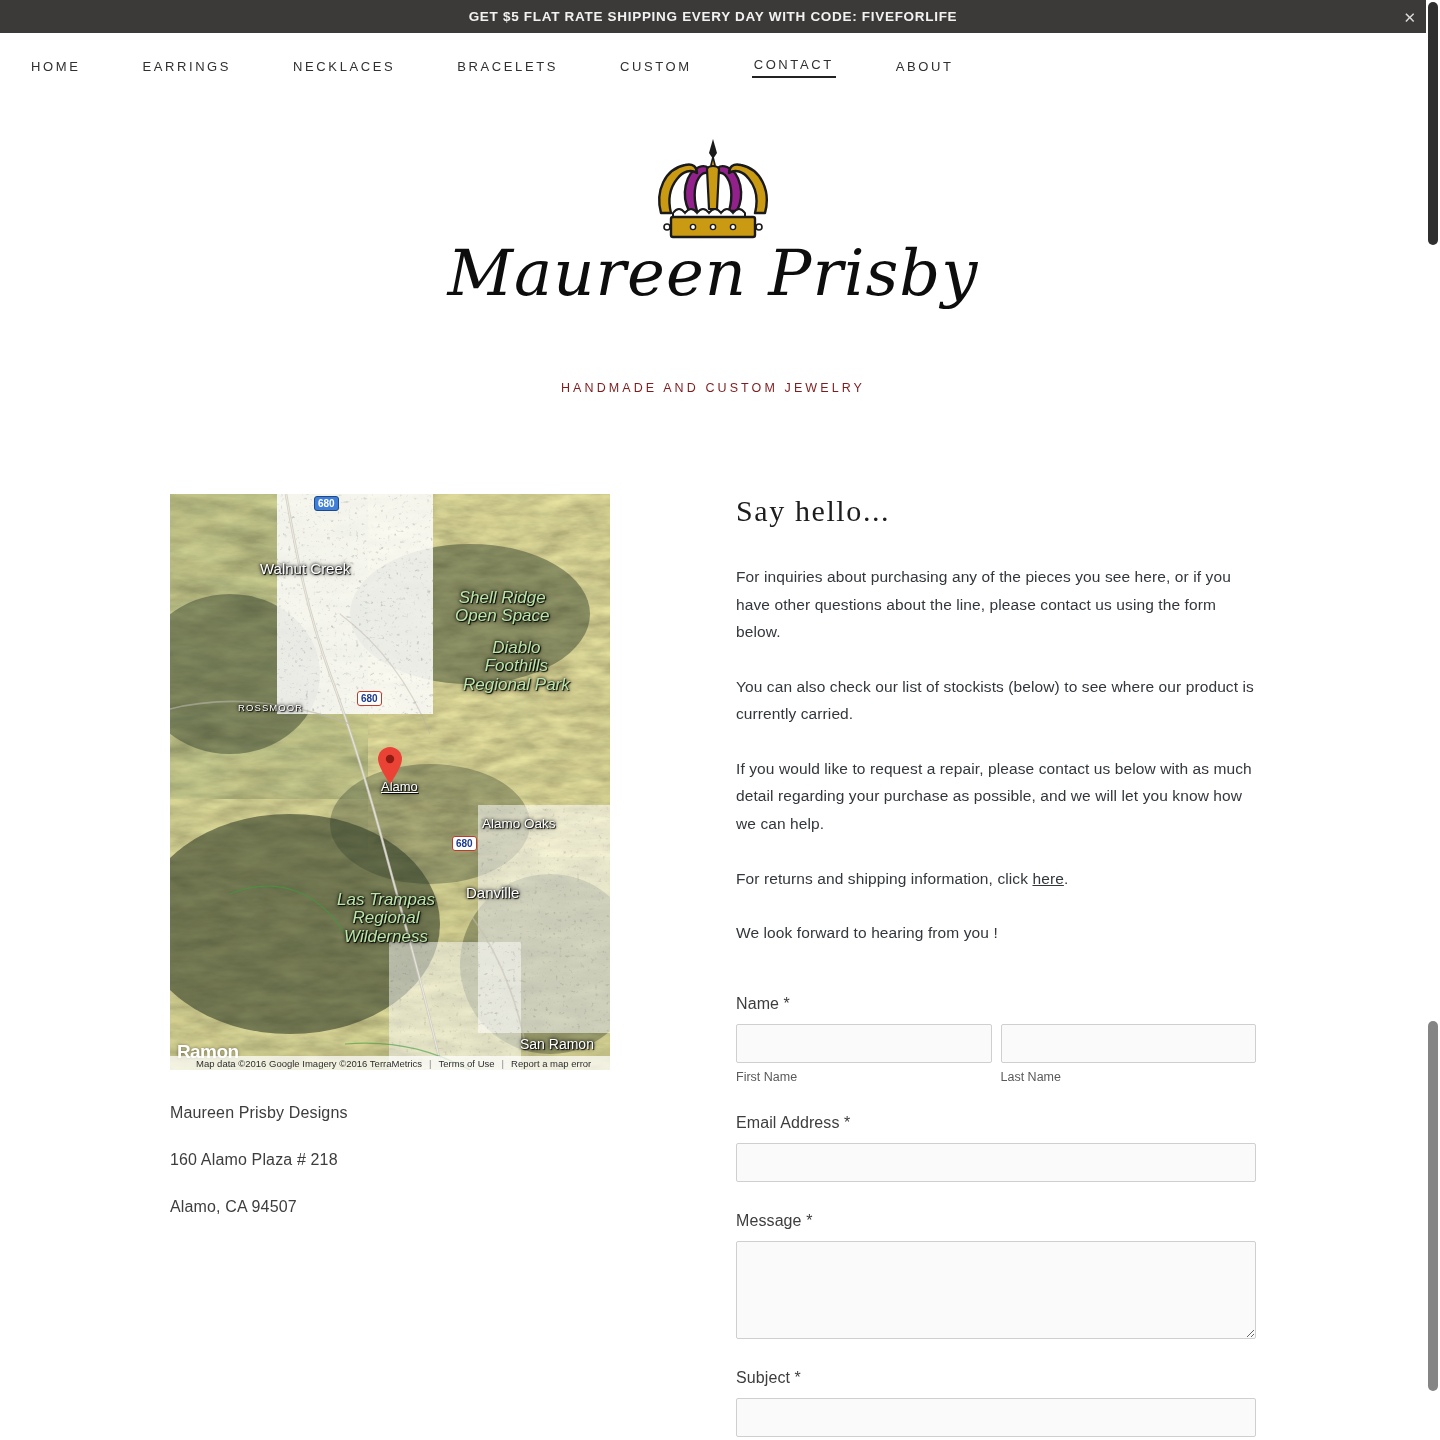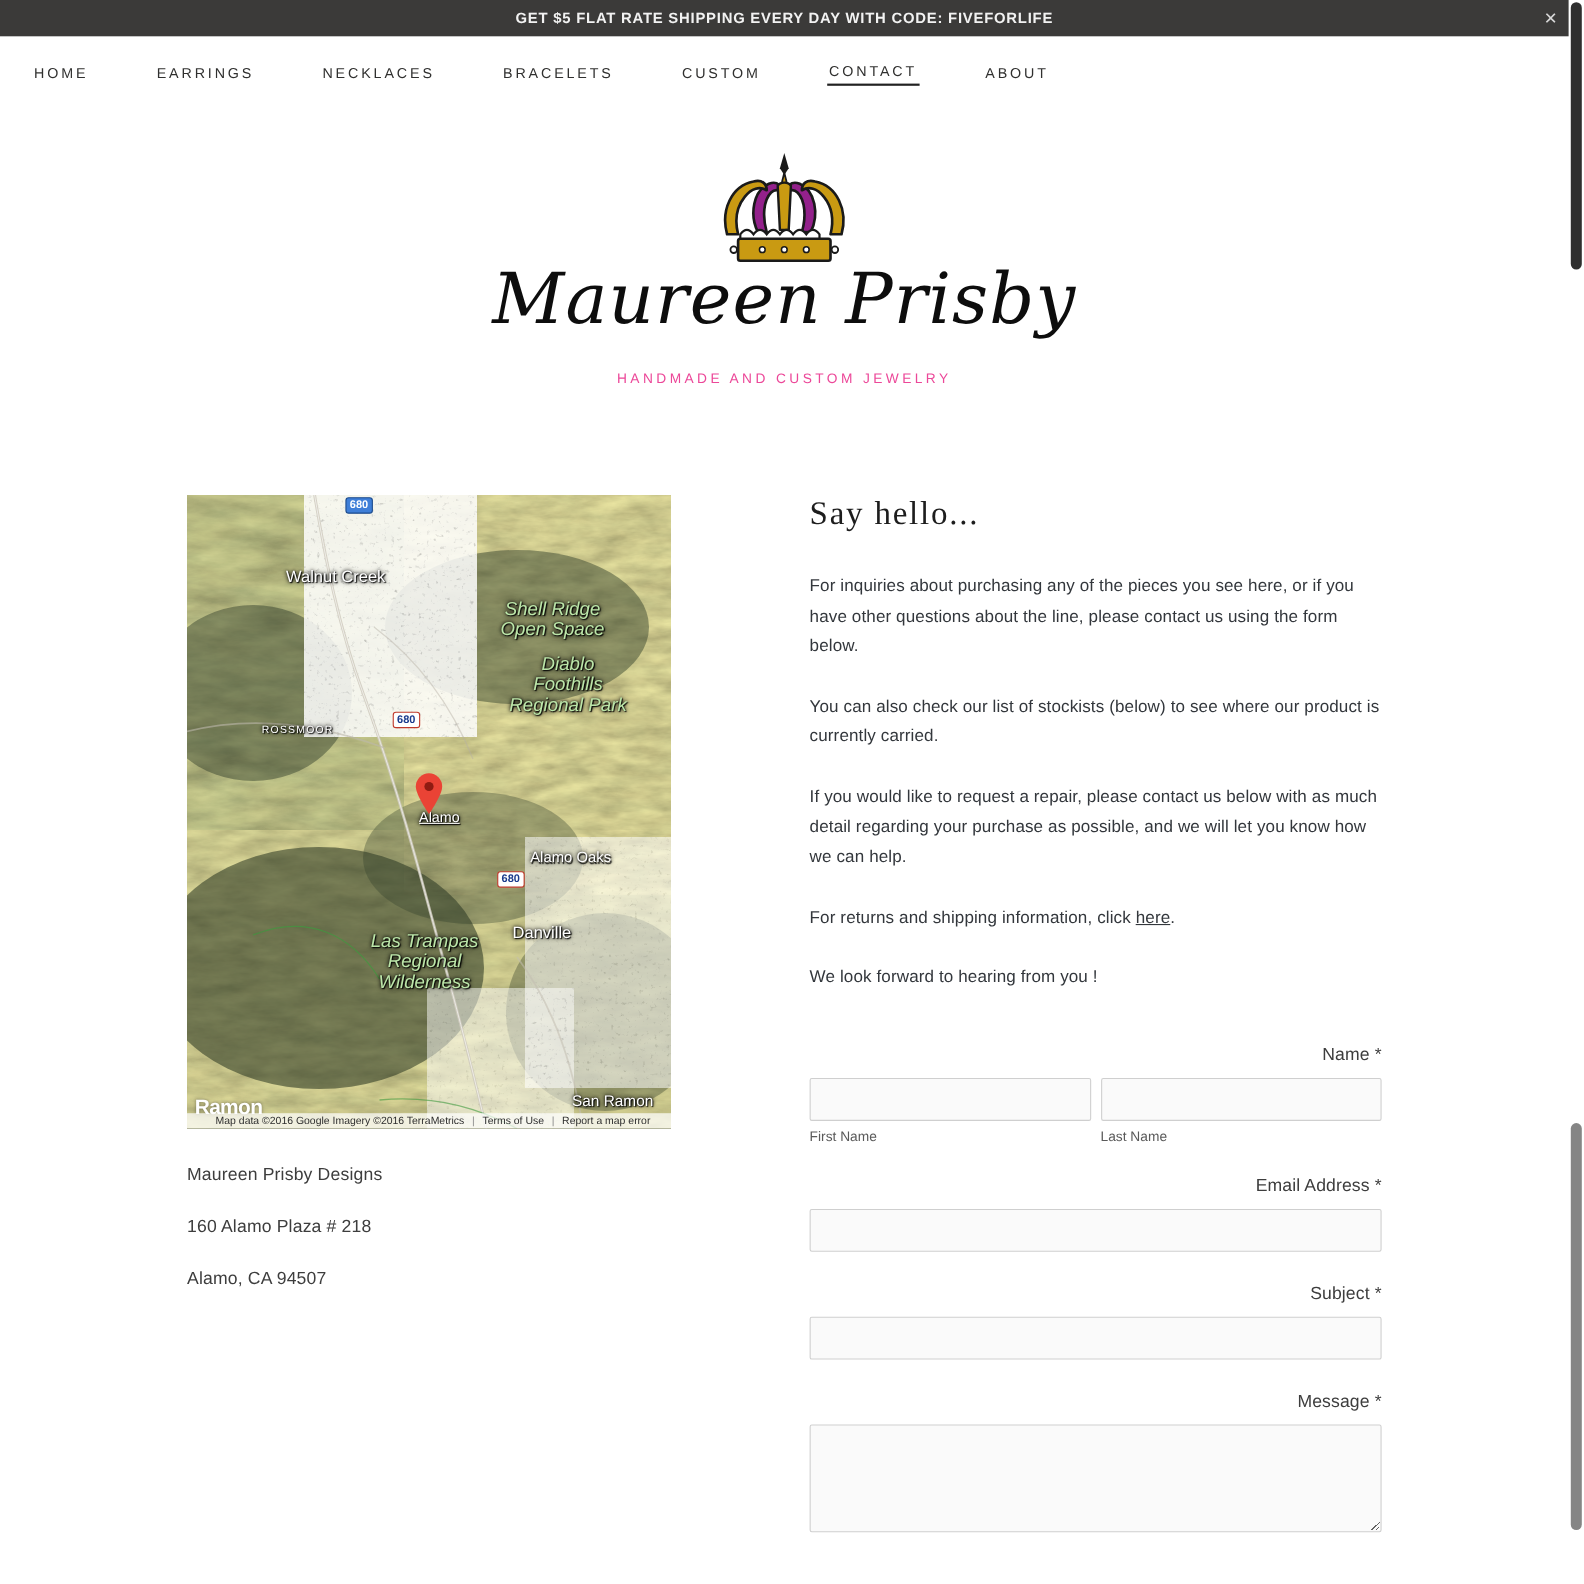--- a/index.html
+++ b/index.html
@@ -83,25 +83,25 @@
     margin-top: -2px;
     font-family: "DejaVu Serif", serif;
     font-style: italic;
     font-size: 64px;
     color: #0d0d0d;
     letter-spacing: 1px;
     line-height: 1;
     white-space: nowrap;
   }
   .tagline {
-    margin-top: 32px;
+    margin-top: 76px;
     font-family: "Liberation Sans", sans-serif;
     font-size: 12.5px;
     letter-spacing: 3.1px;
-    color: #ec4899;
+    color: #7f1d1d;
     text-transform: uppercase;
     white-space: nowrap;
   }
 
   
   .main {
     width: 1426px;
     display: flex;
     padding: 0 170px 0 170px;
     margin-top: 99px;
@@ -211,21 +211,20 @@
   .copy a { color: #33373c; text-decoration: underline; }
 
   
   .form { margin-top: 48px; }
   .field-label {
     font-family: "Liberation Sans", sans-serif;
     font-size: 16px;
     color: #3d3d3d;
     margin-bottom: 11px;
     letter-spacing: 0.1px;
-    text-align: right;
   }
   .row2 { display: flex; gap: 9px; }
   .sub-col { flex: 1 1 0; }
   input.ctl, textarea.ctl {
     width: 100%;
     background: #fafafa;
     border: 1px solid #cfcfcf;
     border-radius: 2px;
     font-family: "Liberation Sans", sans-serif;
     font-size: 15px;
@@ -433,27 +432,27 @@
           </div>
         </div>
       </div>
 
       <div class="field-group">
         <div class="field-label">Email Address *</div>
         <input class="ctl" type="email" value="" style="">
       </div>
 
       <div class="field-group">
+        <div class="field-label">Message *</div>
+        <textarea class="ctl" style=""></textarea>
+      </div>
+
+      <div class="field-group">
         <div class="field-label">Subject *</div>
         <input class="ctl" type="text" value="" style="">
-      </div>
-
-      <div class="field-group">
-        <div class="field-label">Message *</div>
-        <textarea class="ctl" style=""></textarea>
       </div>
 
     </form>
   </div>
 </div>
 
 <div class="scroll-track">
   <div class="vscroll outer"></div>
   <div class="vscroll inner"></div>
 </div>

